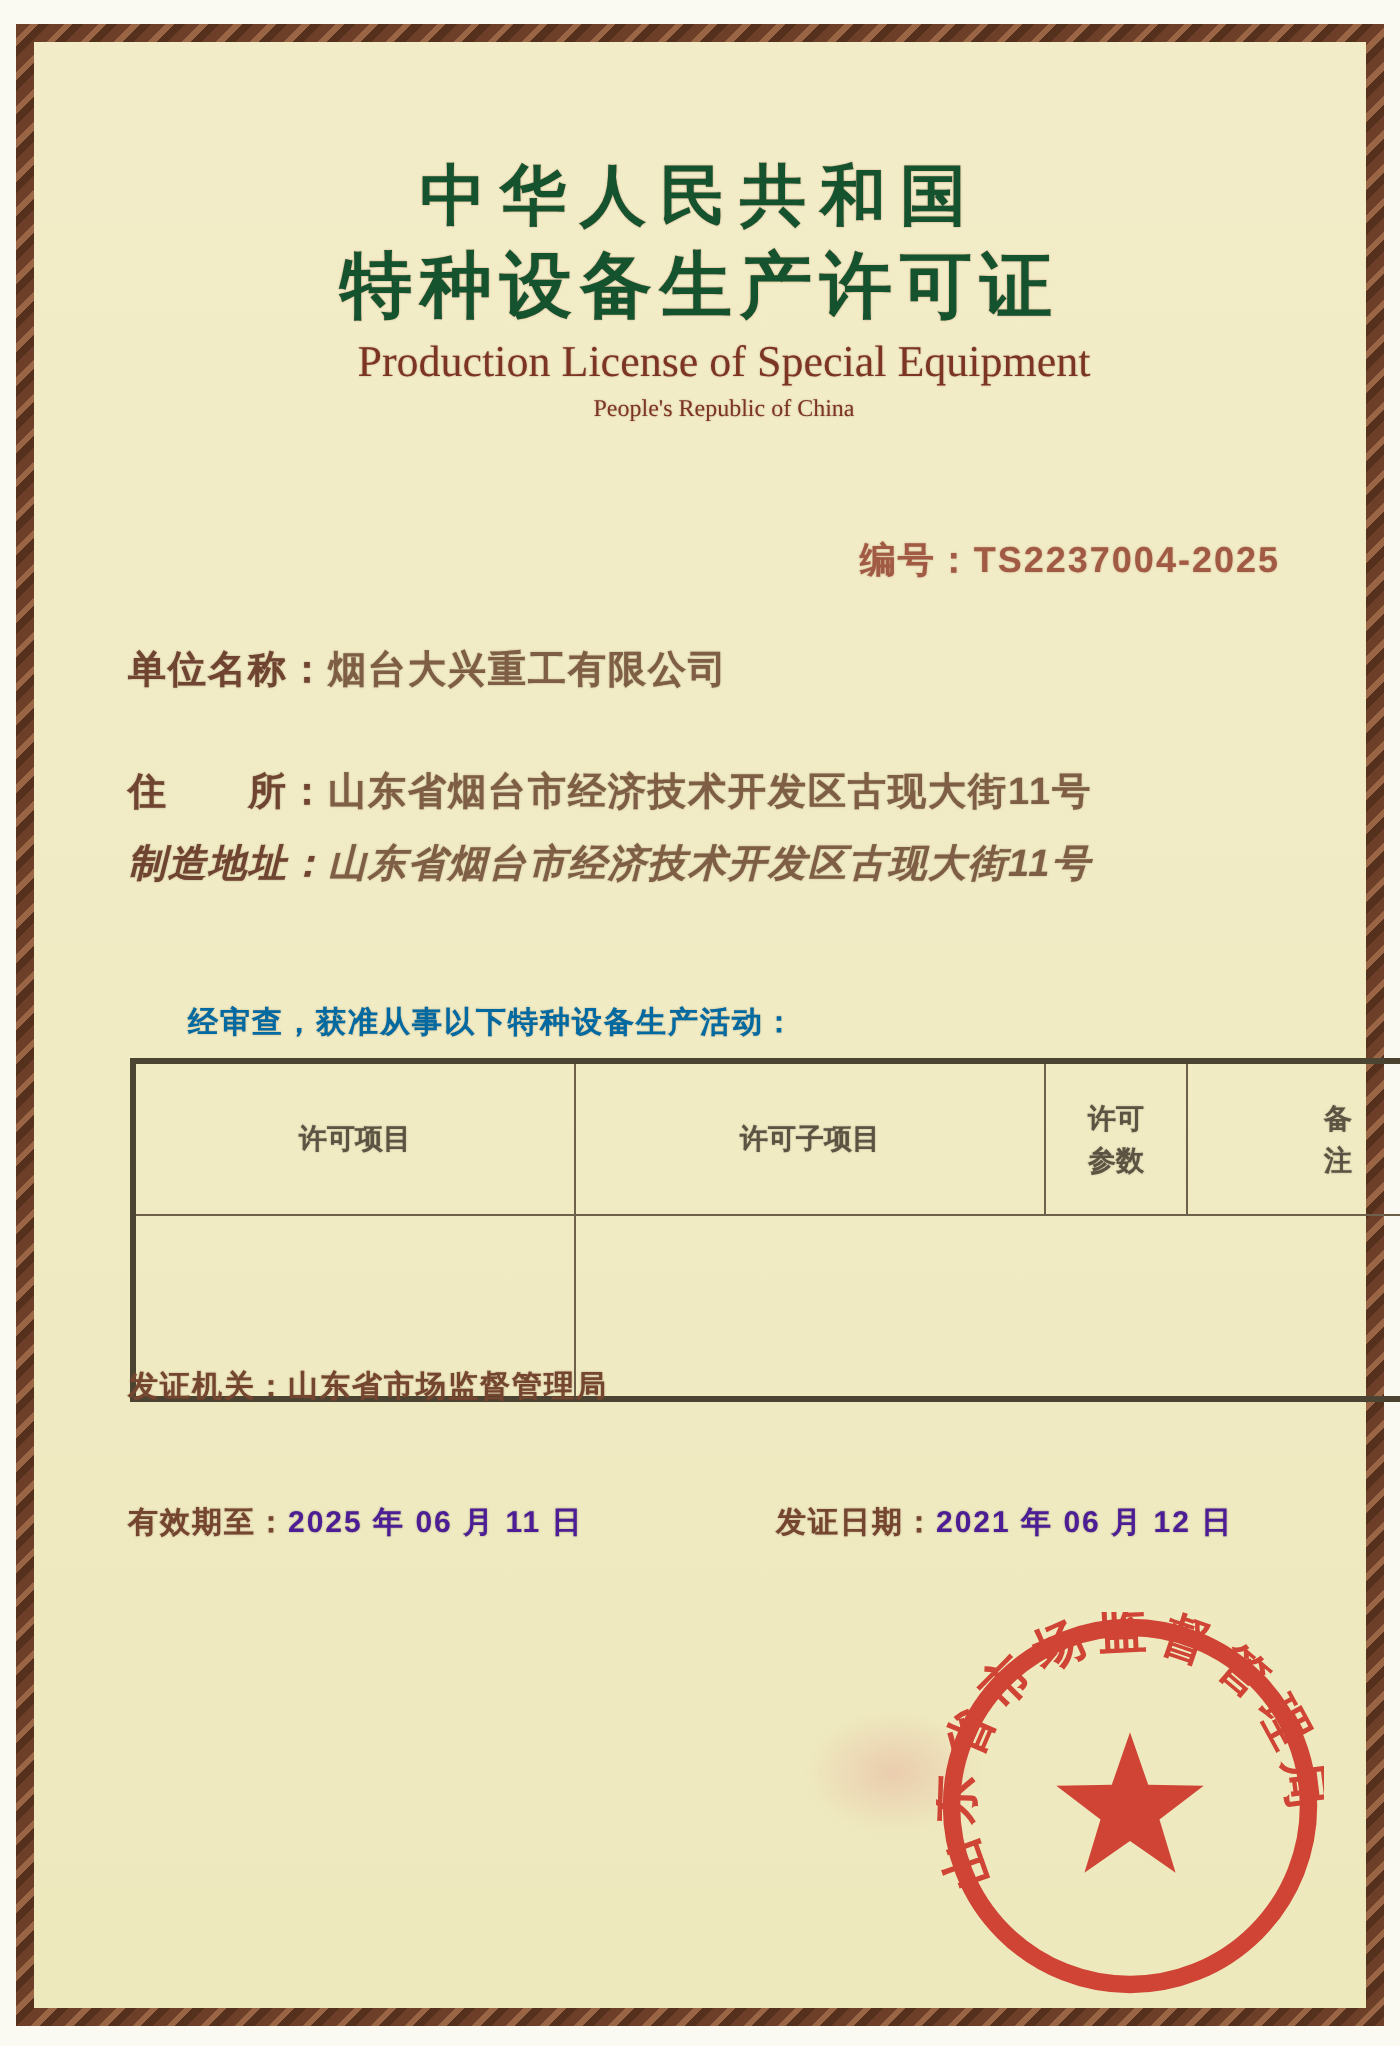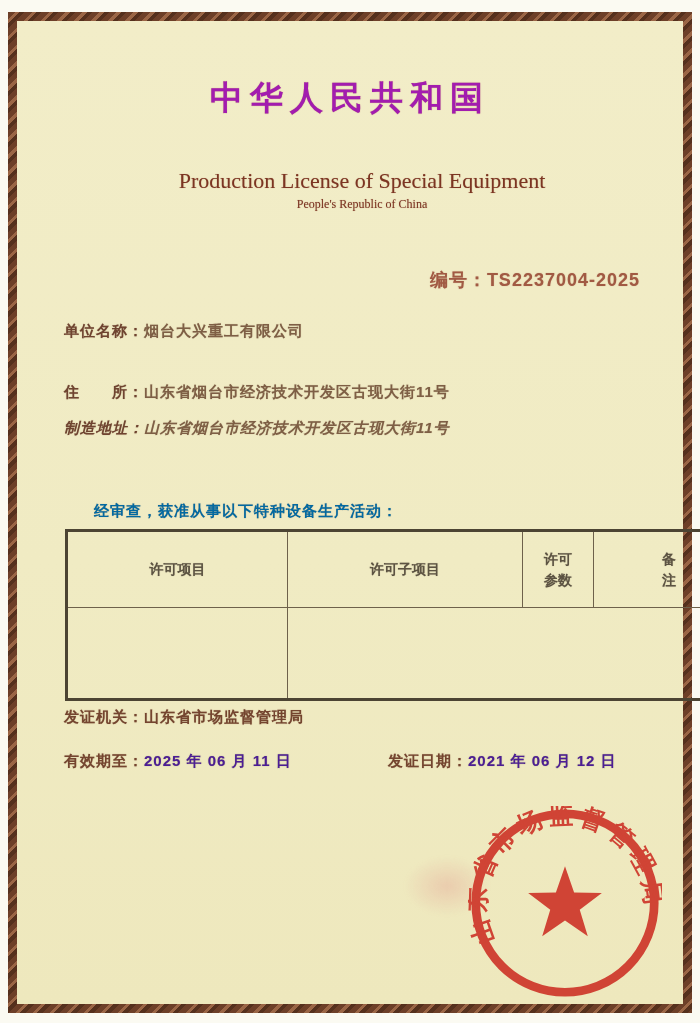--- a/index.html
+++ b/index.html
@@ -12,28 +12,28 @@
   .page{position:relative;width:700px;height:1023px;background:#fbfaf2;}
   .frame{
     position:absolute;left:8px;top:12px;right:8px;bottom:10px;
     border:9px solid transparent;
     border-image:repeating-linear-gradient(135deg,#6d3f28 0 5px,#9a6545 5px 8px,#55301d 8px 12px) 9;
     background:linear-gradient(180deg,#f2edc8 0%,#f0ebc3 55%,#eee8bd 100%);
     background-clip:padding-box;
   }
   .abs{position:absolute;}
   .ctr{left:0;width:700px;text-align:center;}
-  .zh-title{color:#a21caf;font-weight:700;text-shadow:0 0 1px rgba(142,43,28,.45);}
+  .zh-title{color:#14532d;font-weight:700;text-shadow:0 0 1px rgba(142,43,28,.45);}
   .zh1{top:76px;font-size:33px;letter-spacing:7px;}
   .zh2{top:119px;font-size:36px;letter-spacing:4px;}
   .en-title{font-family:"Liberation Serif", serif;font-weight:400;color:#7c3522;text-shadow:0 0 1px rgba(124,53,34,.4);padding-left:12px;}
   .en1{top:168px;font-size:22px;}
   .en2{top:197px;font-size:12px;}
   .license-no{top:268px;right:60px;font-size:18px;font-weight:700;color:#a15a43;letter-spacing:1px;text-shadow:0 0 1px rgba(161,90,67,.5);}
-  .field{left:64px;font-size:15px;font-weight:700;letter-spacing:1px;white-space:nowrap;}
+  .field{left:64px;font-size:19px;font-weight:700;letter-spacing:1px;white-space:nowrap;}
   .field .lbl{color:#6f4430;text-shadow:0 0 1px rgba(111,68,48,.45);}
   .field .val{color:#7e5f45;text-shadow:0 0 1px rgba(126,95,69,.45);}
   .f-unit{top:322px;}
   .f-res{top:383px;}
   .f-mfg{top:419px;font-style:italic;}
   .statement{left:94px;top:502px;font-size:15px;font-weight:700;color:#0369a1;letter-spacing:1px;text-shadow:0 0 1px rgba(107,81,54,.4);}
   .lic-table{
     left:65px;top:529px;width:682px;height:172px;
     border:3px solid #4c4433;box-sizing:border-box;
     display:grid;
@@ -46,38 +46,39 @@
     color:#5c5342;font-weight:700;font-size:14px;text-align:center;
     white-space:pre-line;line-height:1.45;
     text-shadow:0 0 1px rgba(92,83,66,.4);
     padding:2px 4px;box-sizing:border-box;
   }
   .cell.last-col{border-right:none;}
   .cell.body-row{border-bottom:none;}
   .footer-line{font-size:15px;font-weight:700;letter-spacing:1px;white-space:nowrap;}
   .footer-line .lbl{color:#74452f;text-shadow:0 0 1px rgba(116,69,47,.45);}
   .footer-line .val{color:#4c1d95;text-shadow:0 0 1px rgba(74,67,56,.5);}
-  .issuer{left:64px;top:708px;}
+  .issuer{left:64px;top:684px;}
   .valid{left:64px;top:752px;}
   .issued{left:388px;top:752px;}
   .seal{left:468px;top:806px;width:194px;height:194px;opacity:.92;}
   .smudge{
     left:404px;top:856px;width:86px;height:60px;border-radius:50%;
     background:radial-gradient(ellipse at center,rgba(224,130,130,.28),rgba(224,130,130,0) 70%);
     filter:blur(2px);
   }
 </style>
 </head>
 <body>
 
 <div class="page">
 
   <div class="frame abs"></div>
 
   <div class="abs ctr zh-title zh1">中华人民共和国</div>
+  <div class="abs ctr zh-title zh2">特种设备生产许可证</div>
   <div class="abs ctr en-title en1">Production License of Special Equipment</div>
   <div class="abs ctr en-title en2">People's Republic of China</div>
 
   <div class="abs license-no"><span>编号：</span><span>TS2237004-2025</span></div>
 
   <div class="abs field f-unit"><span class="lbl">单位名称：</span><span class="val">烟台大兴重工有限公司</span></div>
 
   <div class="abs field f-res"><span class="lbl">住　　所：</span><span class="val">山东省烟台市经济技术开发区古现大街11号</span></div>
 
   <div class="abs field f-mfg"><span class="lbl">制造地址：</span><span class="val">山东省烟台市经济技术开发区古现大街11号</span></div>

